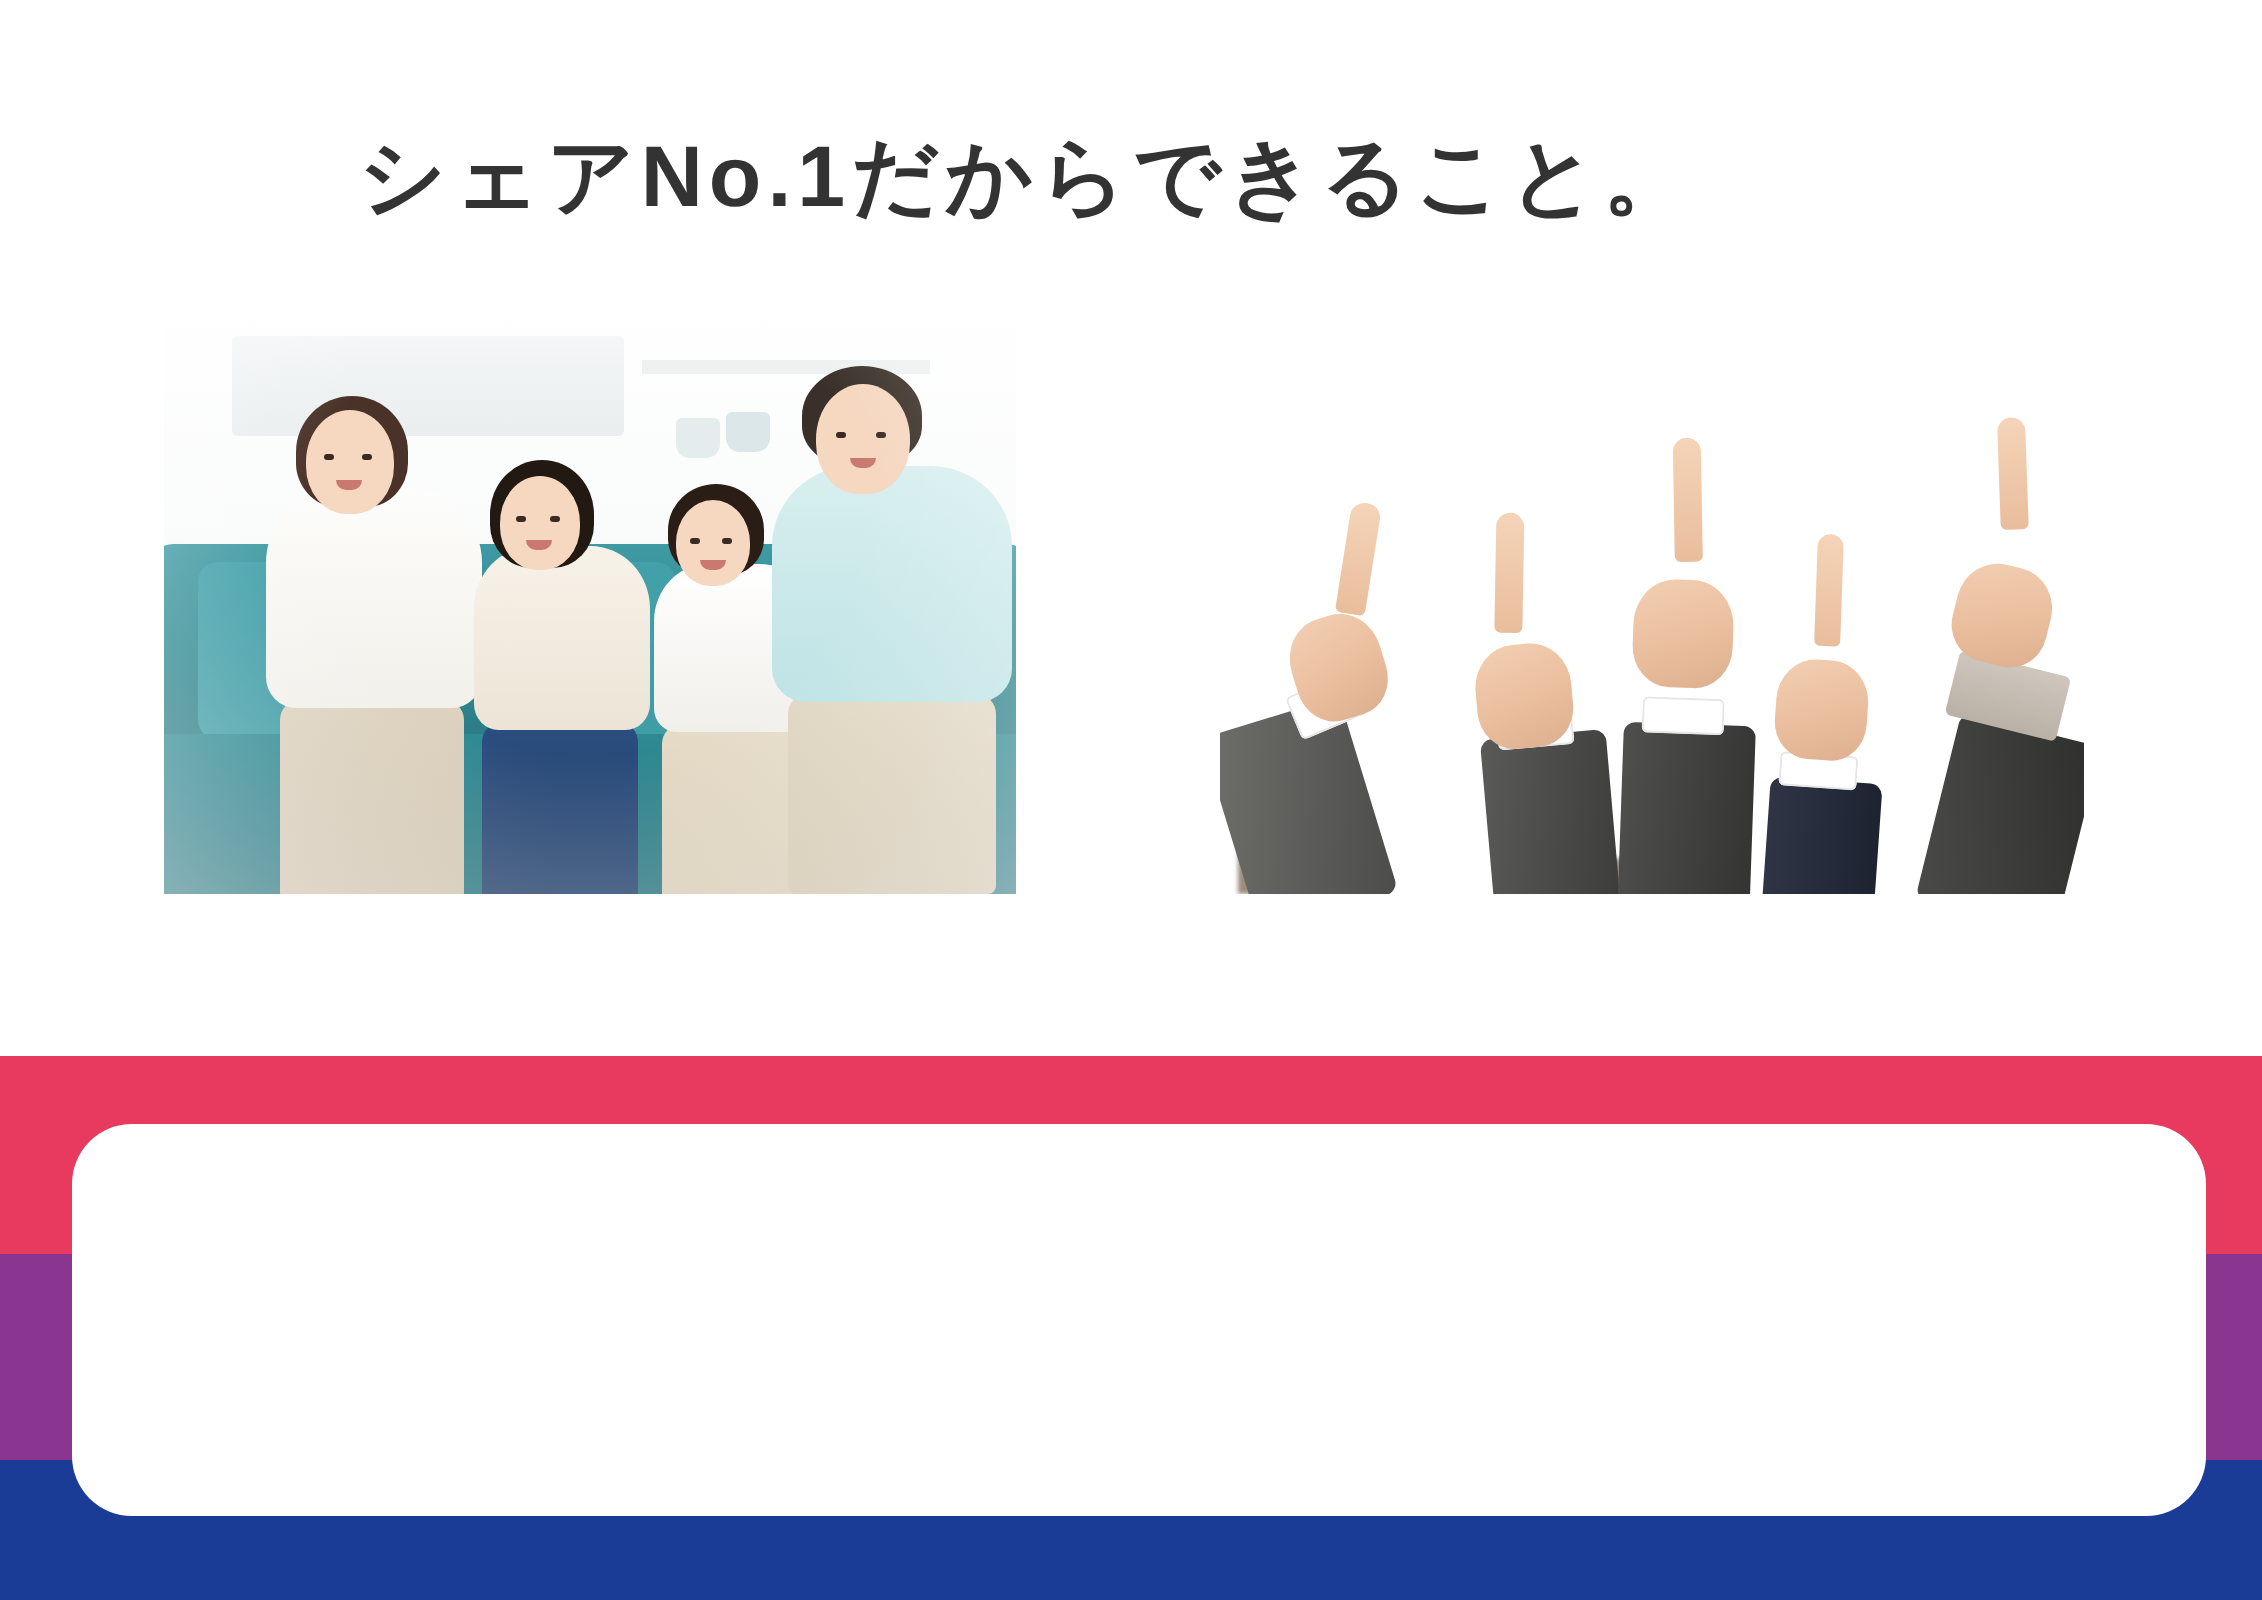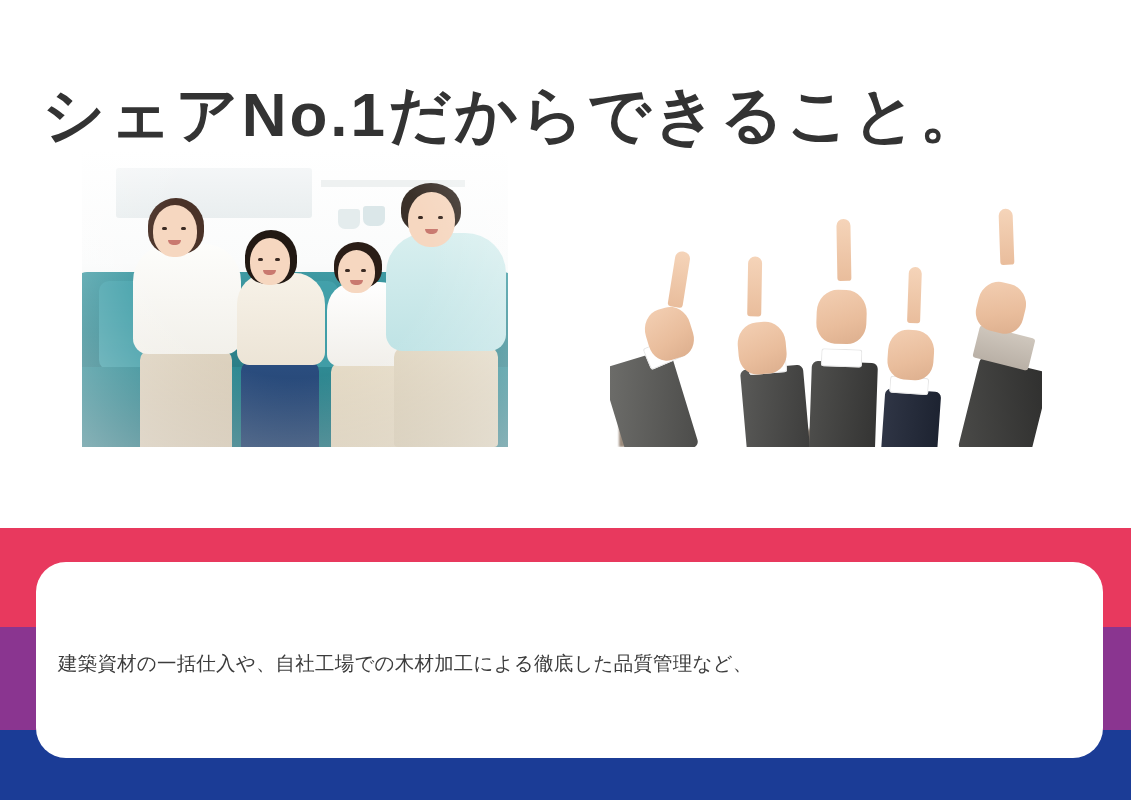--- a/index.html
+++ b/index.html
@@ -22,21 +22,21 @@
     overflow: hidden;
   }
 
   
   .page-title {
     position: absolute;
     left: 0;
     top: 33px;
     width: 1027px;
     text-align: center;
-    font-size: 62px;
+    font-size: 43px;
     font-weight: 700;
     letter-spacing: 3px;
     color: #333333;
     line-height: 1.3;
     white-space: nowrap;
   }
 
   
   .photo {
     position: absolute;
@@ -364,19 +364,18 @@
 
     </div>
   </div>
 
   <div class="band band-red" style="background: rgb(232, 57, 94);"></div>
   <div class="band band-purple" style="background: rgb(138, 53, 144);"></div>
   <div class="band band-blue" style="background: rgb(27, 60, 150);"></div>
 
   <div class="info-card" style="background: rgb(255, 255, 255);">
     <div class="info-text" style="color: rgb(60, 60, 60);">
-      <span class="info-line">建築資材の一括仕入や、自社工場での木材加工による徹底した品質管理など、</span>
       
       
     </div>
   </div>
 
 </div>
 
 </body></html>

